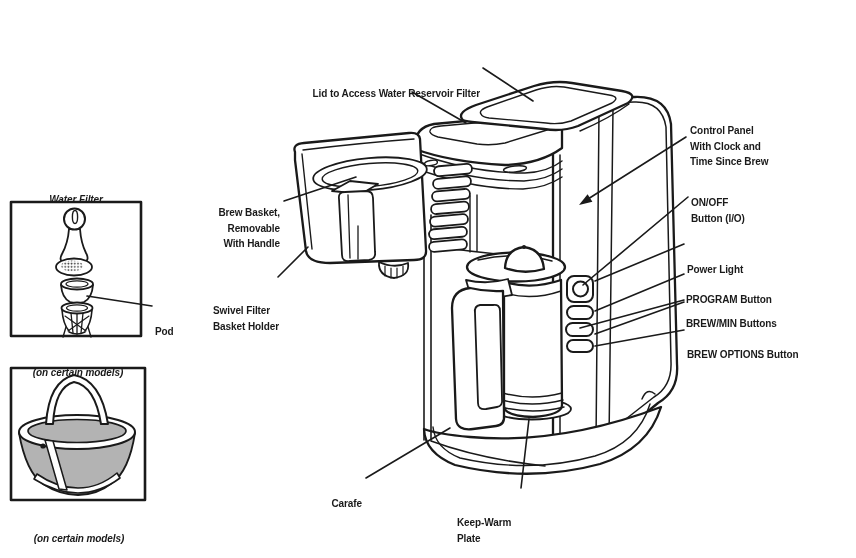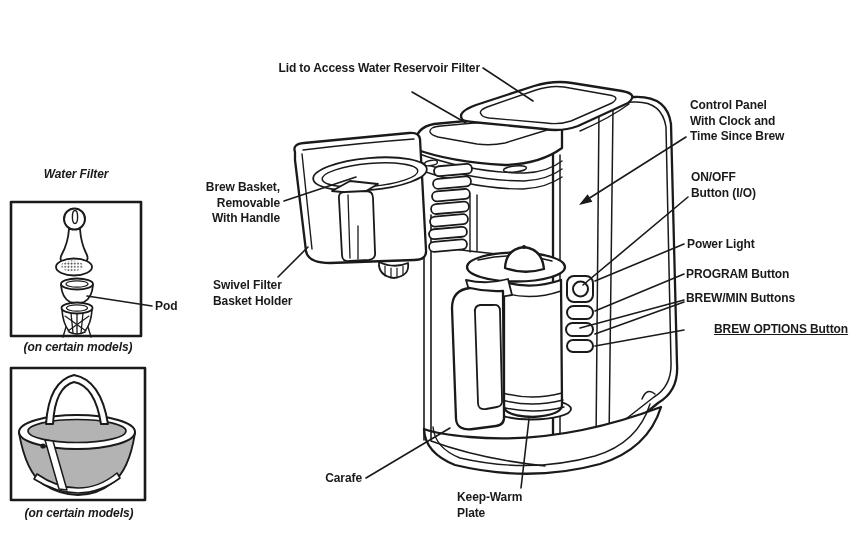--- a/index.html
+++ b/index.html
@@ -11,22 +11,22 @@
   .stage{
     position:relative;width:856px;height:558px;background:var(--paper);
     overflow:hidden;font-family:"Liberation Sans",sans-serif;
   }
   .stage svg{position:absolute;left:0;top:0;}
   .ln{fill:none;stroke:var(--ink);stroke-linecap:round;stroke-linejoin:round;}
   .fw{fill:var(--paper);stroke:var(--ink);stroke-linecap:round;stroke-linejoin:round;}
   .fg{fill:var(--mesh-gray);stroke:var(--ink);stroke-linejoin:round;}
   .fi{fill:var(--ink);stroke:none;}
   .lbl{
-    position:absolute;font-weight:700;font-size:12px;line-height:15.5px;
-    color:var(--ink);letter-spacing:-0.1px;white-space:nowrap;
+    position:absolute;font-weight:700;font-size:10px;line-height:15.5px;
+    color:var(--ink);letter-spacing:-0.1px;white-space:nowrap;margin-top:25px;
   }
   .r{text-align:right;}
   .c{text-align:center;white-space:normal;font-style:italic;}
 </style>
 </head>
 <body>
 
 <div class="stage">
 
   <svg width="856" height="558" viewBox="0 0 856 558">
@@ -205,21 +205,21 @@
   </div>
 
   <div class="lbl" style="left:691px;top:170px;">
     <div>ON/OFF</div>
     <div>Button (I/O)</div>
   </div>
 
   <div class="lbl" style="left:687px;top:237px;">Power Light</div>
   <div class="lbl" style="left:686px;top:267px;">PROGRAM Button</div>
   <div class="lbl" style="left:686px;top:291px;">BREW/MIN Buttons</div>
-  <div class="lbl" style="left:714px;top:322px;text-decoration:underline;">BREW OPTIONS Button</div>
+  <div class="lbl" style="left:687px;top:322px;">BREW OPTIONS Button</div>
 
   <div class="lbl c" style="left:8px;width:136px;top:167px;">
     <div>Water Filter</div>
   </div>
   <div class="lbl c" style="left:4px;width:148px;top:340px;">(on certain models)</div>
 
   <div class="lbl c" style="left:4px;width:150px;top:506px;">
     <div>(on certain models)</div>
   </div>
 

